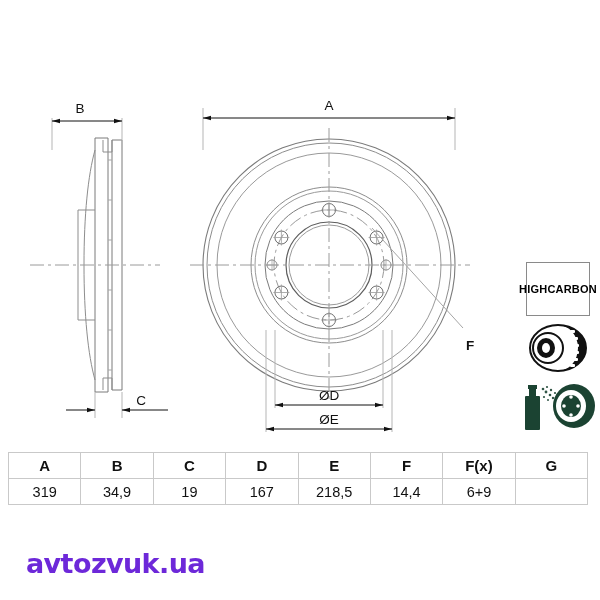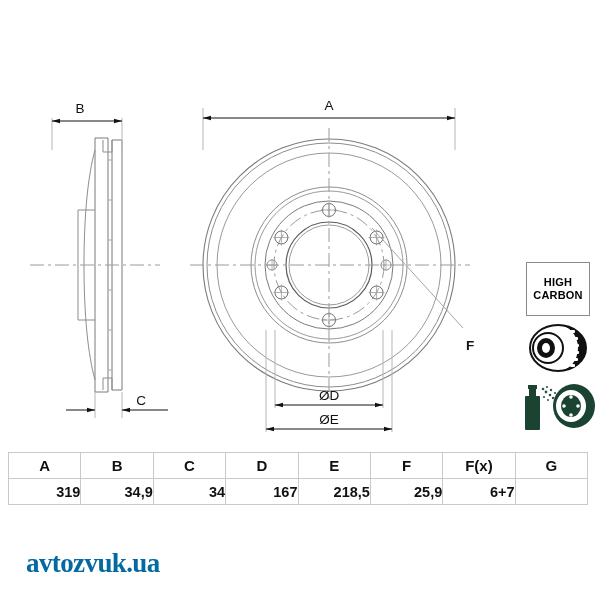--- a/index.html
+++ b/index.html
@@ -46,38 +46,36 @@
     font-size: 14.5px;
     height: 25px;
     padding: 0;
     color: #111;
   }
   table.spec-table th {
     font-weight: bold;
     font-size: 15px;
   }
   table.spec-table td {
-    font-weight: bold;
-    text-align: right;
+    font-weight: normal;
   }
   
   .side-panel {
     position: absolute;
     left: 520px;
     top: 262px;
     width: 76px;
   }
   .hc-badge {
     width: 62px;
     height: 52px;
     border: 1px solid #8a8a8a;
     background: #ffffff;
     margin-left: 6px;
     display: flex;
-    flex-direction: column;
     align-items: center;
     justify-content: center;
     line-height: 1.15;
   }
   .hc-badge span {
     font-size: 11px;
     font-weight: bold;
     letter-spacing: 0.2px;
     color: #000;
   }
@@ -309,26 +307,26 @@
           <th>E</th>
           <th>F</th>
           <th>F(x)</th>
           <th>G</th>
         </tr>
       </thead>
       <tbody>
         <tr>
           <td>319</td>
           <td>34,9</td>
-          <td>34</td>
+          <td>19</td>
           <td>167</td>
           <td>218,5</td>
-          <td>25,9</td>
-          <td>6+7</td>
+          <td>14,4</td>
+          <td>6+9</td>
           <td></td>
         </tr>
       </tbody>
     </table>
   </div>
 
-  <div class="watermark" style="color: #0369a1; font-family: Liberation Serif, serif;">avtozvuk.ua</div>
+  <div class="watermark" style="color: #6d28d9;">avtozvuk.ua</div>
 
 </div>
 
 </body></html>

